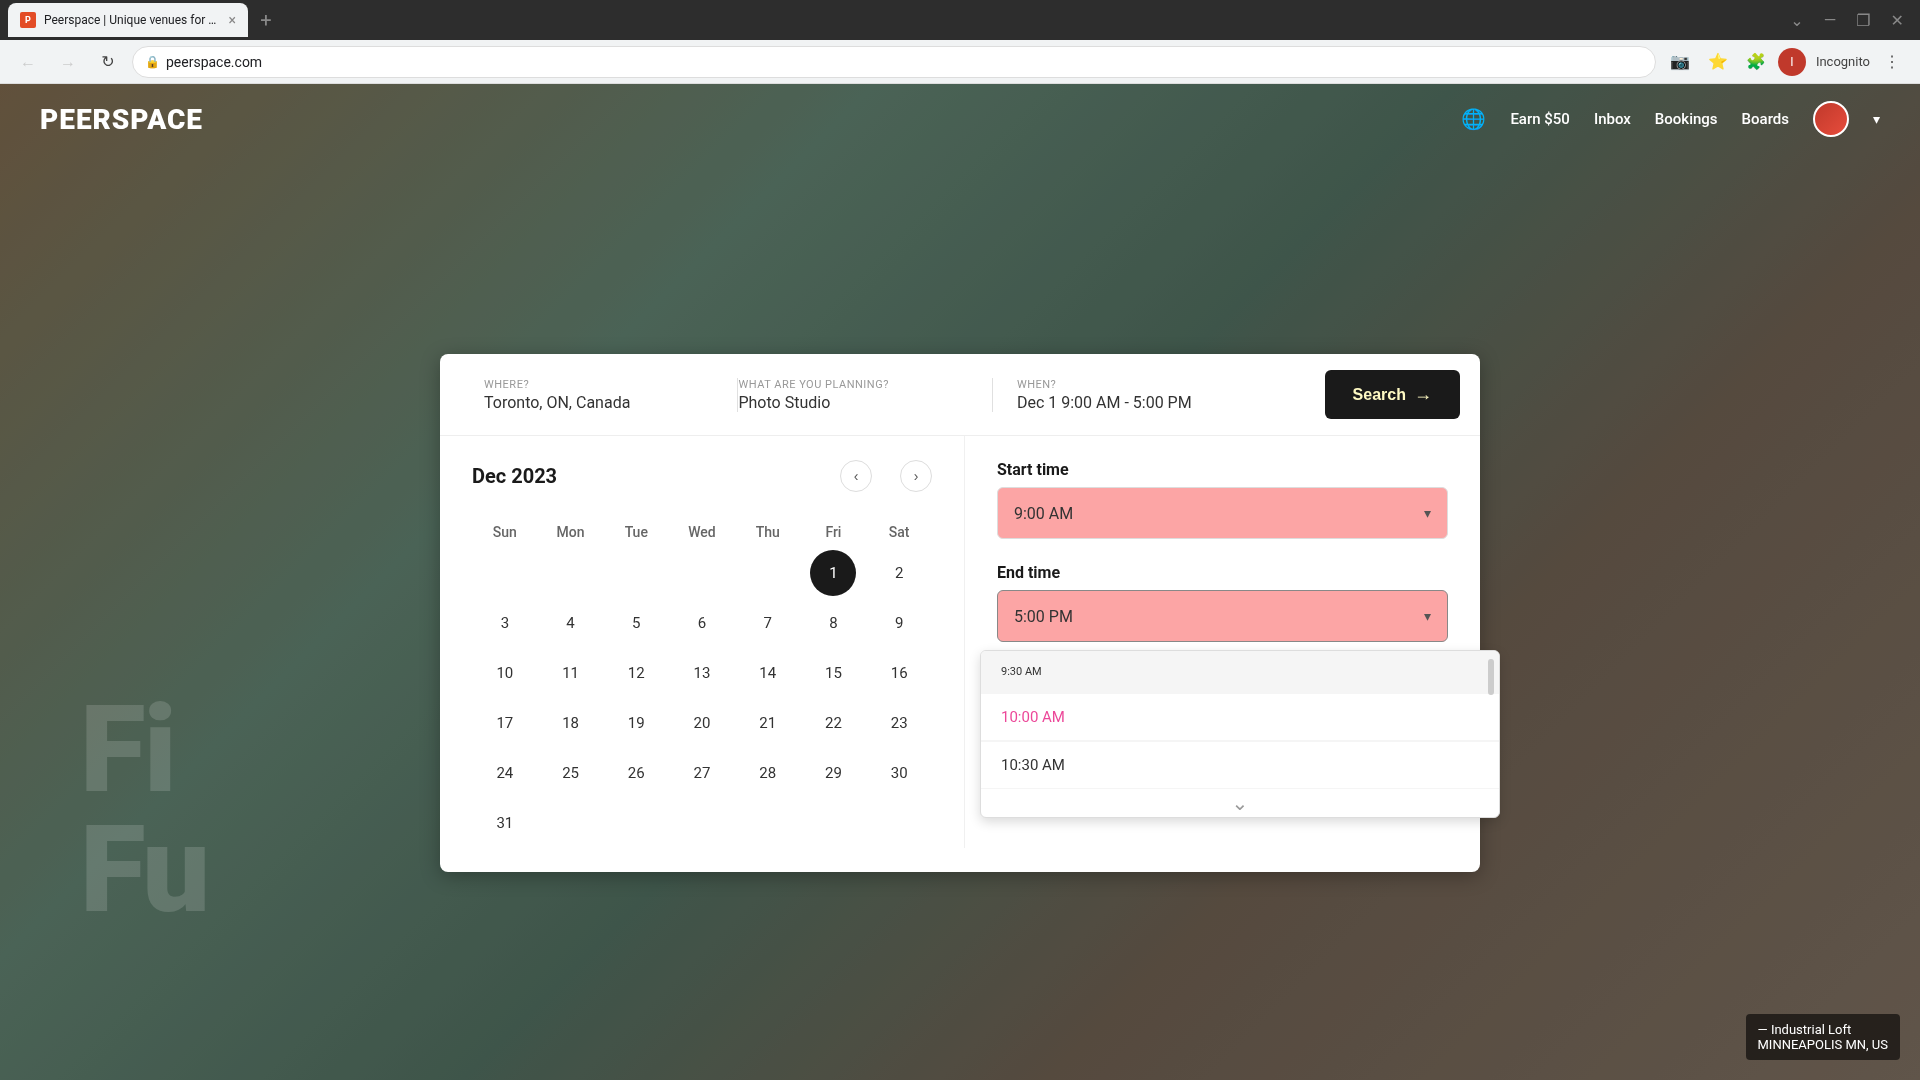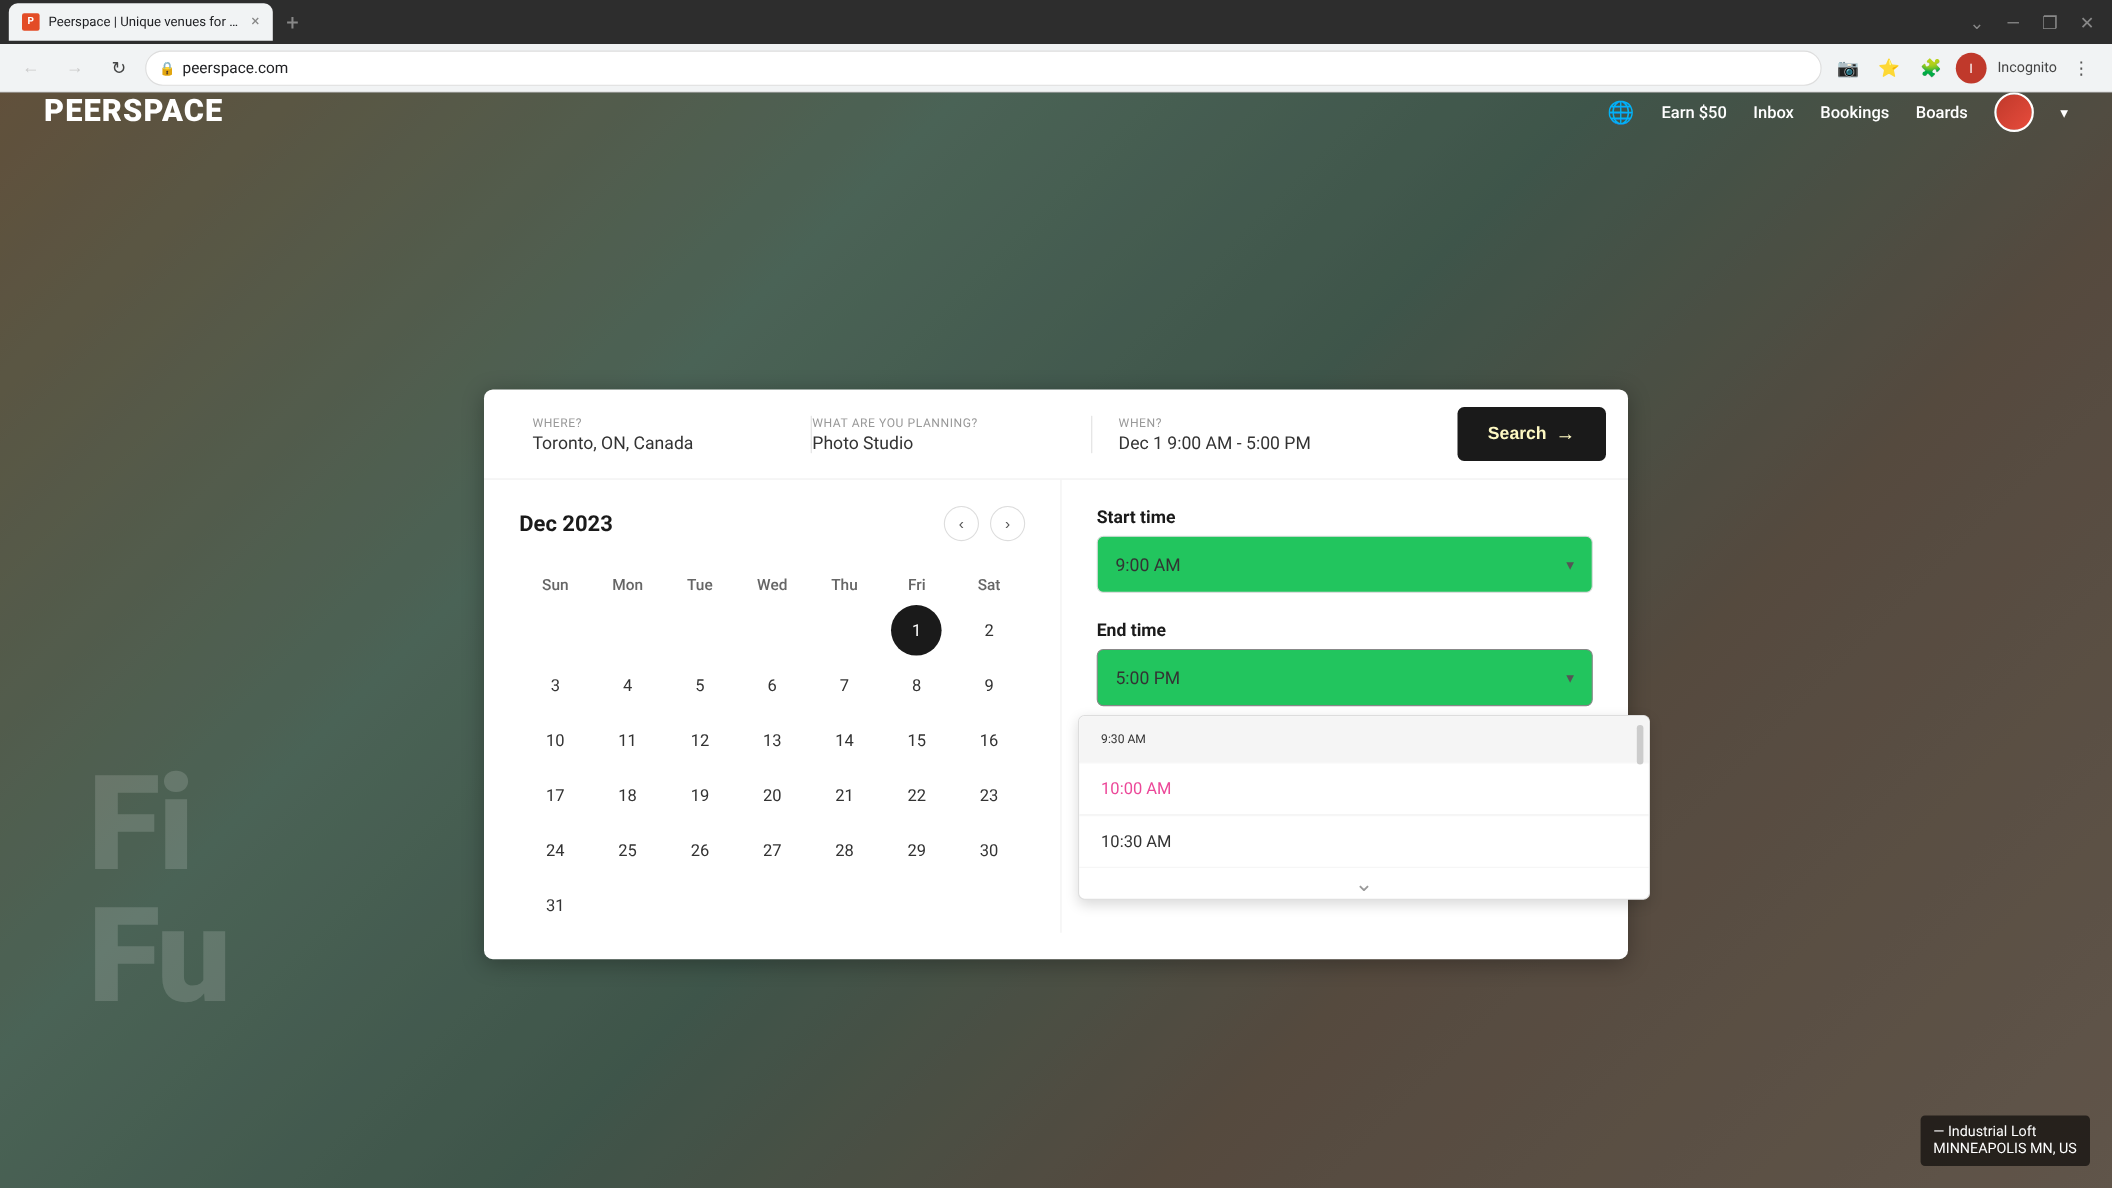--- a/index.html
+++ b/index.html
@@ -33,53 +33,53 @@
     .hero-image { width: 100%; height: 100%; background: linear-gradient(135deg, #8B7355 0%, #6B8E7B 30%, #5a7a6a 50%, #7a6a5a 70%, #8a7a6a 100%); }
     .hero-overlay { position: absolute; top: 0; left: 0; right: 0; bottom: 0; background: rgba(0,0,0,0.3); }
     
     .bg-text { position: absolute; bottom: 150px; left: 80px; }
     .bg-text-line1 { font-size: 120px; font-weight: 900; color: rgba(255,255,255,0.15); line-height: 1; letter-spacing: -2px; }
     .bg-text-line2 { font-size: 120px; font-weight: 900; color: rgba(255,255,255,0.15); line-height: 1; letter-spacing: -2px; }
 
     .venue-card { position: absolute; bottom: 20px; right: 20px; background: rgba(0,0,0,0.6); color: white; padding: 8px 12px; border-radius: 4px; font-size: 13px; }
 
     
-    .ps-navbar { position: absolute; top: 84px; left: 0; right: 0; height: 70px; display: flex; align-items: flex-start; justify-content: space-between; padding: 0 40px; z-index: 10; }
+    .ps-navbar { position: absolute; top: 84px; left: 0; right: 0; height: 70px; display: flex; align-items: center; justify-content: space-between; padding: 0 40px; z-index: 10; }
     .ps-logo { font-size: 28px; font-weight: 900; color: white; letter-spacing: 1px; }
     .ps-nav-right { display: flex; align-items: center; gap: 24px; }
     .ps-nav-link { color: white; text-decoration: none; font-size: 15px; font-weight: 500; cursor: pointer; }
     .globe-icon { color: white; font-size: 20px; cursor: pointer; }
     .avatar-circle { width: 36px; height: 36px; border-radius: 50%; background: linear-gradient(135deg, #c0392b, #e74c3c); border: 2px solid white; cursor: pointer; }
     .avatar-chevron { color: white; font-size: 14px; cursor: pointer; }
 
     
     .search-widget { position: absolute; top: 270px; left: 50%; transform: translateX(-50%); width: 1040px; background: white; border-radius: 8px; box-shadow: 0 4px 20px rgba(0,0,0,0.3); z-index: 100; }
     .search-bar { display: flex; align-items: center; padding: 16px 20px; gap: 0; border-bottom: 1px solid #eee; }
     .search-field { flex: 1; padding: 0 20px; border-right: 1px solid #e0e0e0; }
     .search-field:first-child { padding-left: 0; }
     .search-field-label { font-size: 11px; color: #999; text-transform: uppercase; letter-spacing: 0.5px; margin-bottom: 2px; }
     .search-field-value { font-size: 16px; color: #333; font-weight: 400; }
     .search-field.when { padding-right: 20px; border-right: none; }
     .search-btn { background: #1a1a1a; color: #fef9c3; border: none; border-radius: 6px; padding: 14px 28px; font-size: 16px; font-weight: 600; cursor: pointer; display: flex; align-items: center; gap: 8px; white-space: nowrap; margin-left: 16px; }
     .search-btn-arrow { font-size: 18px; }
 
     
     .calendar-panel { padding: 24px 32px 0; }
-    .calendar-header { display: flex; align-items: center; gap: 10px; margin-bottom: 24px; }
+    .calendar-header { display: flex; align-items: center; gap: 28px; margin-bottom: 24px; }
     .cal-month-year { font-size: 20px; font-weight: 700; color: #1a1a1a; flex: 1; }
     .cal-nav-btn { width: 32px; height: 32px; border-radius: 50%; border: 1px solid #ddd; background: white; display: flex; align-items: center; justify-content: center; cursor: pointer; color: #555; font-size: 14px; }
     .cal-clear { color: #7c3aed; font-size: 15px; font-weight: 500; cursor: pointer; margin-left: auto; }
 
     .calendar-grid { display: grid; grid-template-columns: repeat(7, 1fr); gap: 0; width: 460px; }
     .cal-dow { text-align: center; font-size: 14px; color: #666; font-weight: 500; padding: 8px 0; }
     .cal-day { text-align: center; padding: 10px 0; font-size: 15px; color: #333; cursor: pointer; border-radius: 50%; width: 46px; height: 46px; display: flex; align-items: center; justify-content: center; margin: 2px auto; }
     .cal-day.selected { background: #1a1a1a; color: white; border-radius: 50%; }
     .cal-day.empty { cursor: default; }
     .time-label { font-size: 16px; font-weight: 700; color: #1a1a1a; margin-bottom: 8px; }
-    .time-select { width: 100%; height: 52px; border: 1px solid #ddd; border-radius: 6px; padding: 0 16px; font-size: 16px; color: #333; display: flex; align-items: center; justify-content: space-between; cursor: pointer; background: #22c55e; margin-bottom: 24px; }
+    .time-select { width: 100%; height: 52px; border: 1px solid #ddd; border-radius: 6px; padding: 0 16px; font-size: 16px; color: #333; display: flex; align-items: center; justify-content: space-between; cursor: pointer; background: #fca5a5; margin-bottom: 24px; }
     .time-select-chevron { color: #555; font-size: 14px; }
     .dropdown-item { padding: 14px 20px; font-size: 15px; color: #333; cursor: pointer; border-bottom: 1px solid #f5f5f5; }
     .dropdown-item.highlighted { background: #f5f5f5; }
   </style>
 </head>
 <body>
 
 <div class="browser-chrome">
   <div class="browser-tabs">
     <div class="browser-tab active">

